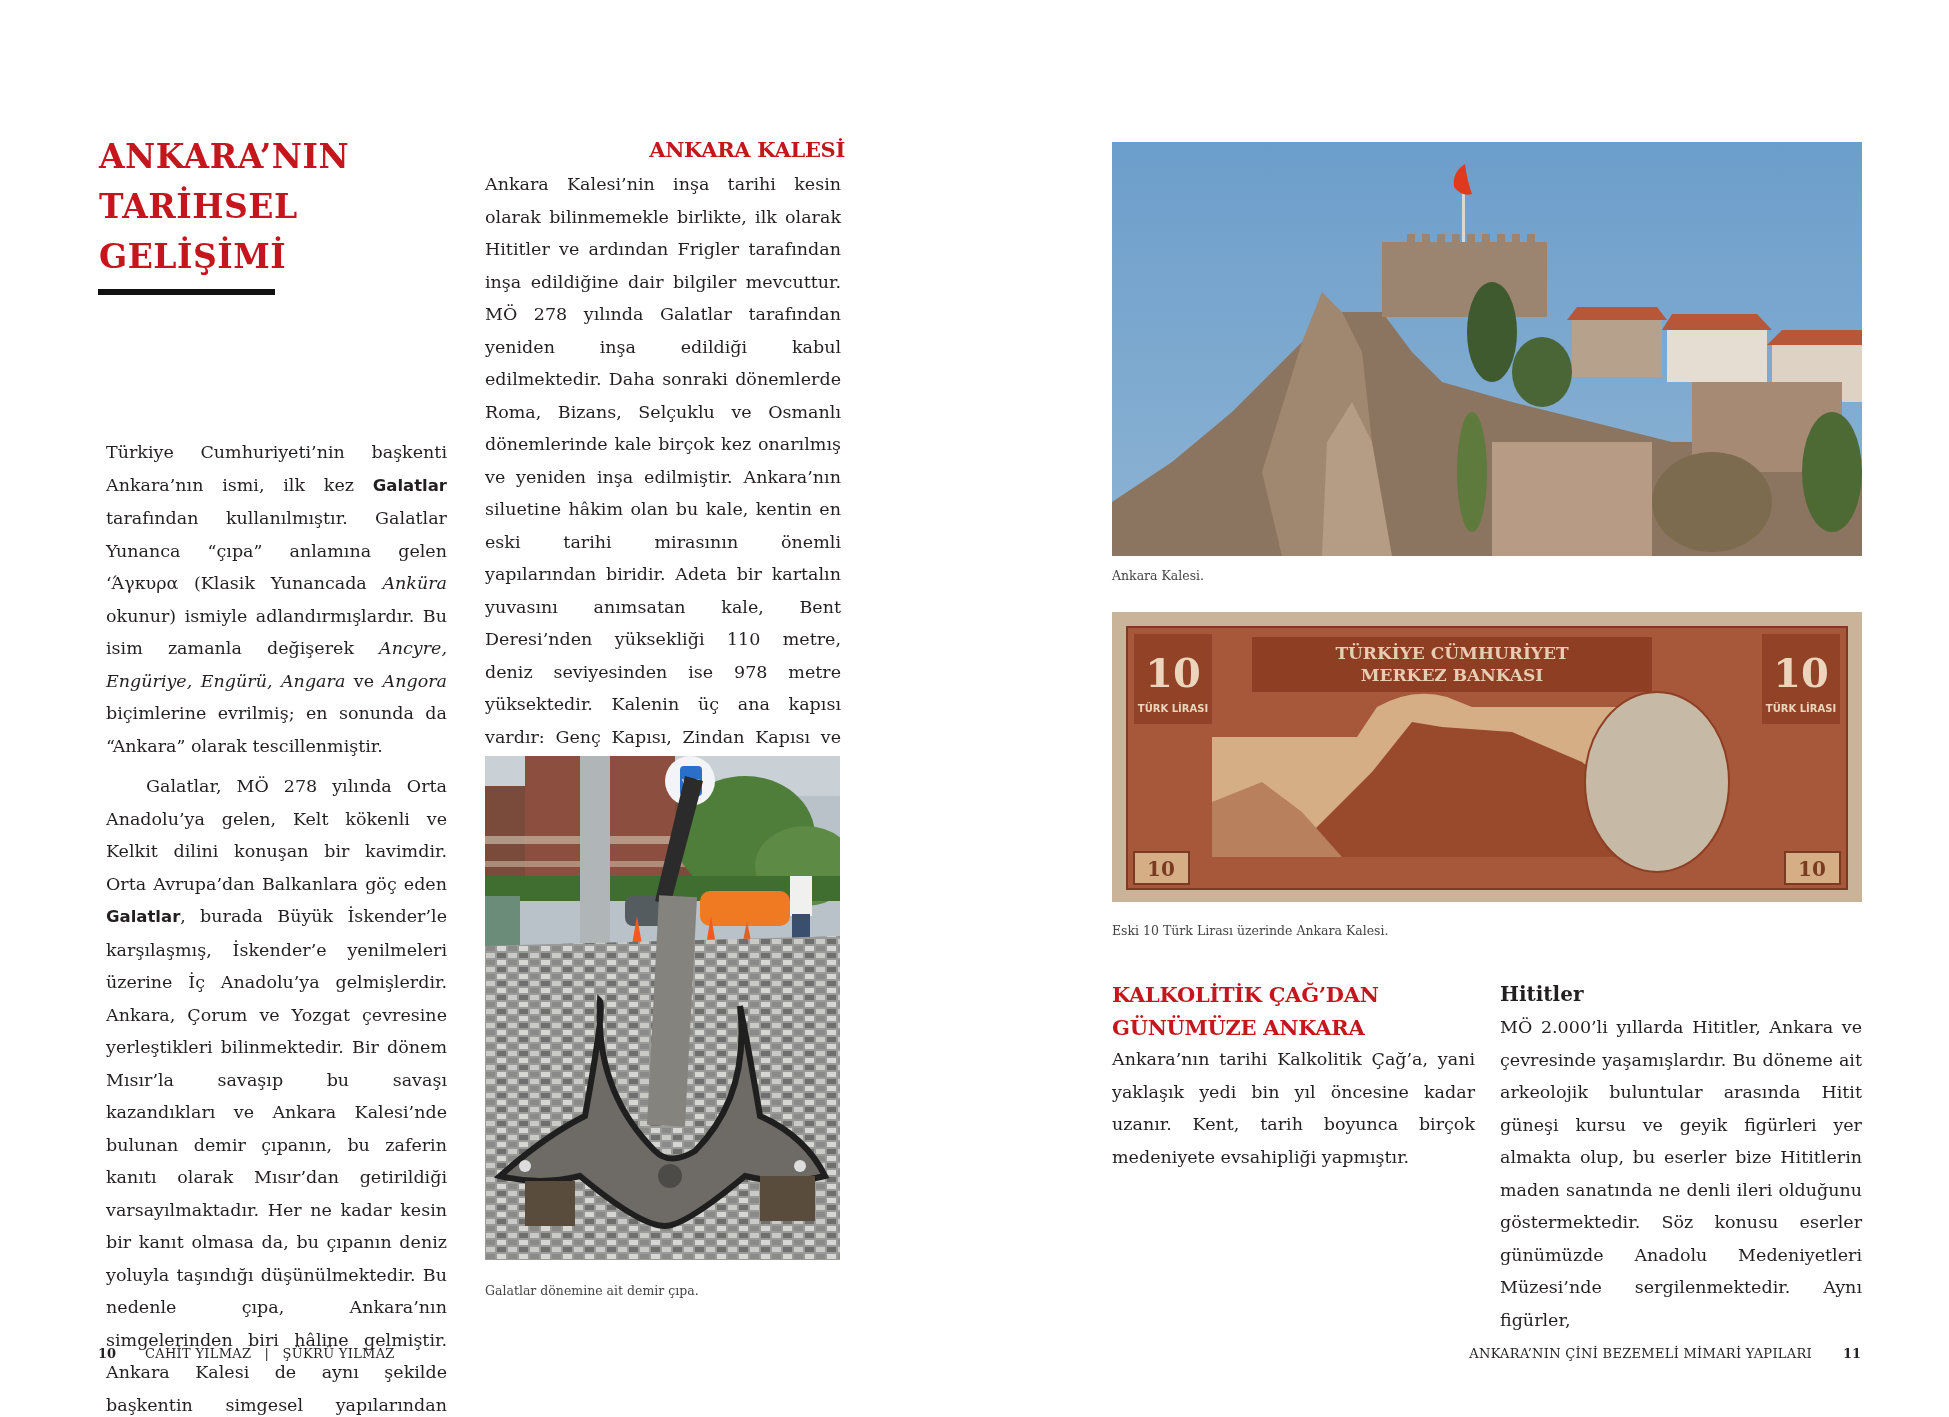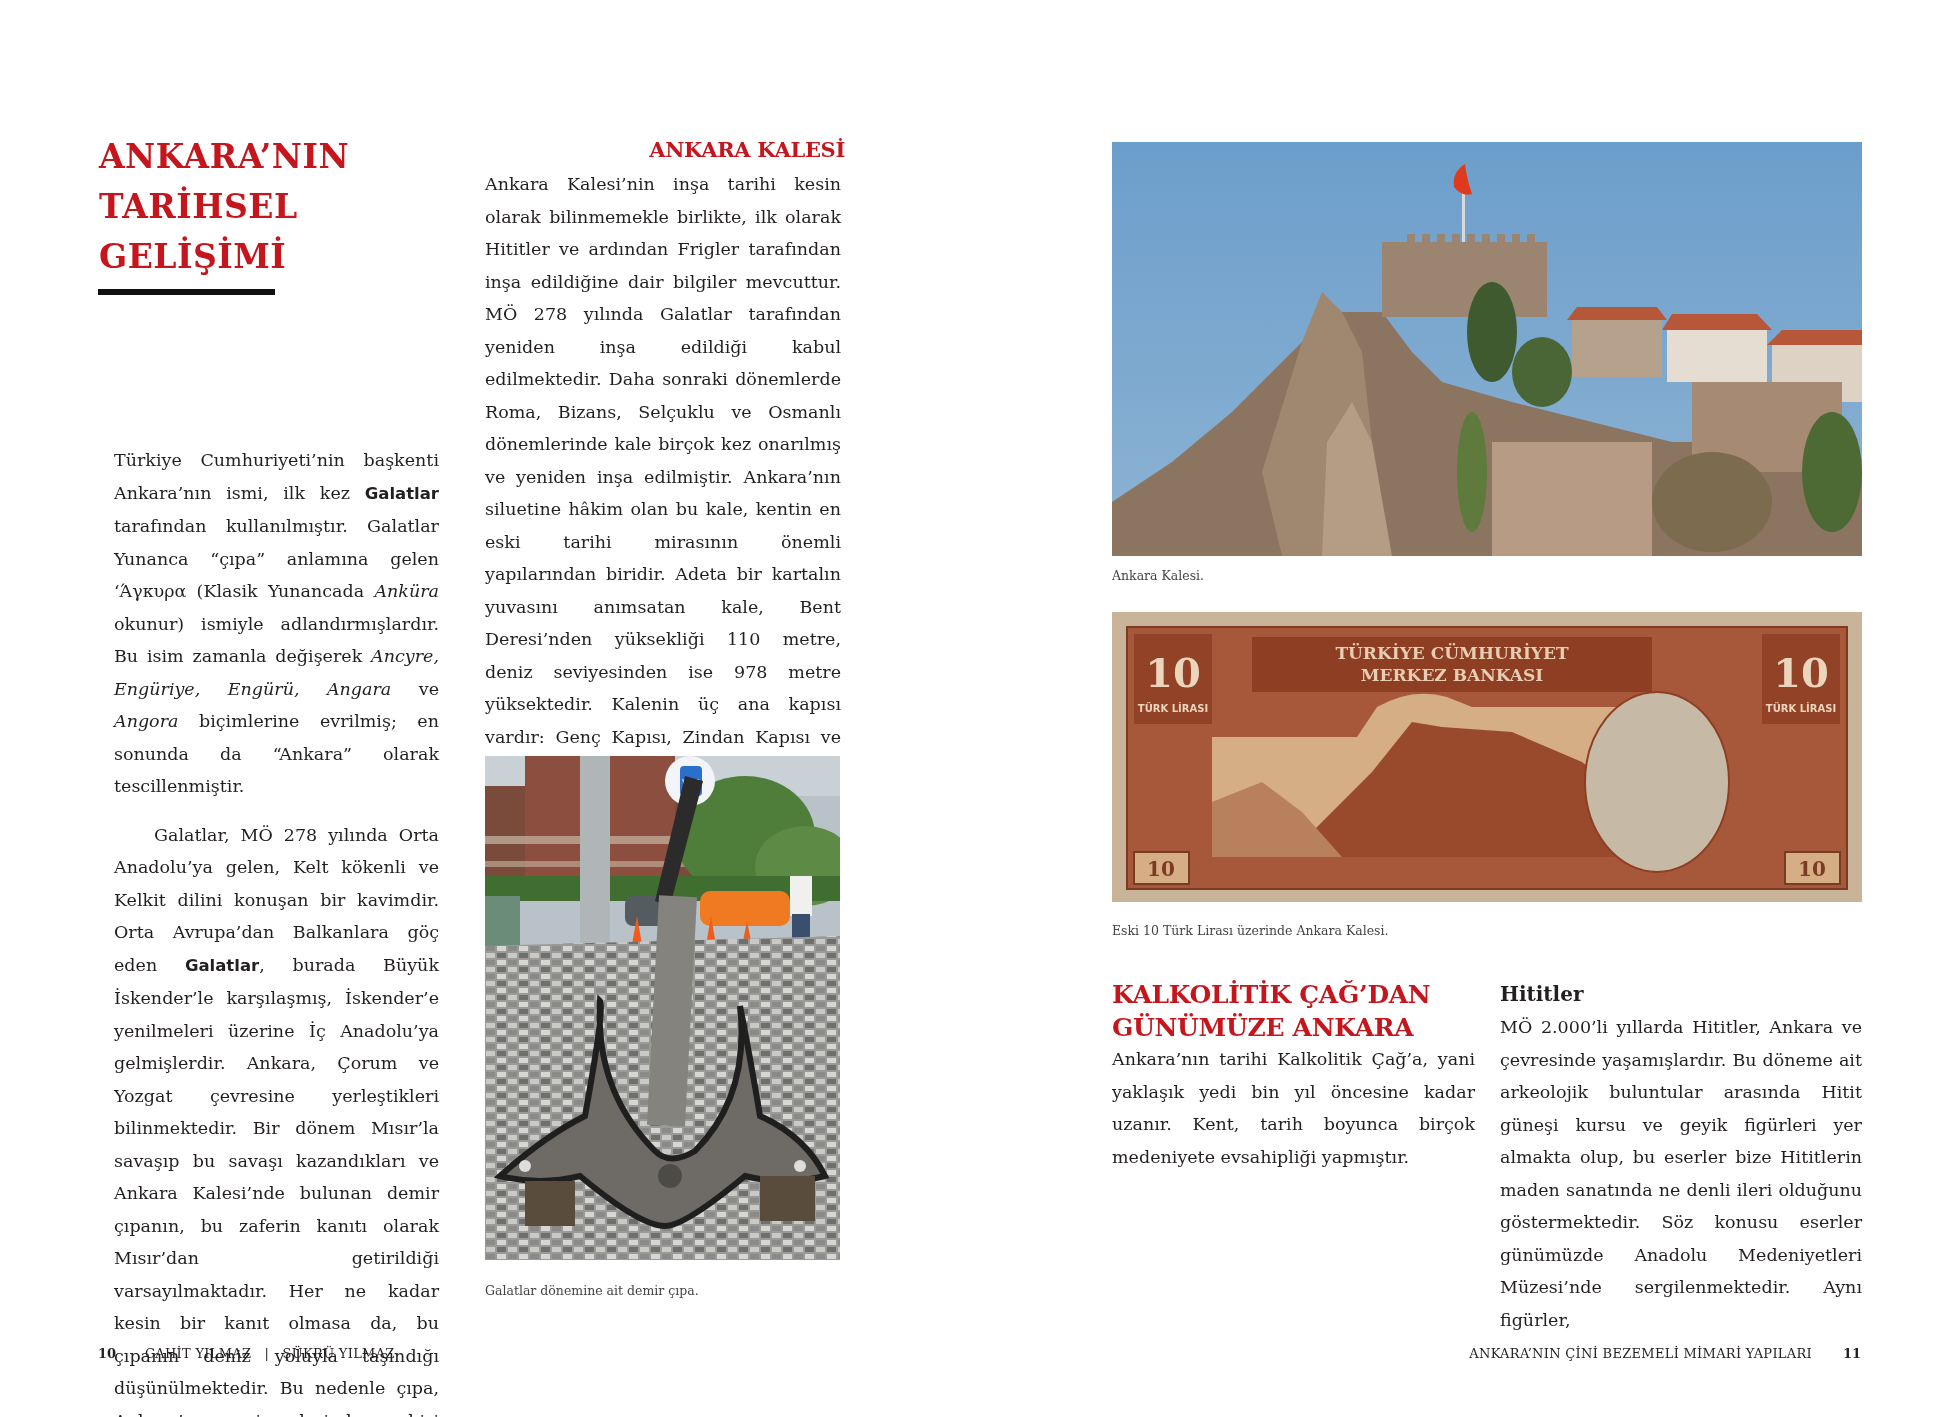--- a/index.html
+++ b/index.html
@@ -11,28 +11,28 @@
   .h-main {
     left:97px; top:130px; width:360px;
     font-family:"DejaVu Serif", serif; font-weight:bold; font-size:33px; line-height:50px;
     letter-spacing:0.5px; color:#c4161c; margin:2px;
   }
   .rule { left:98px; top:289px; width:177px; height:6px; background:#111; }
   .body {
     font-size:17.5px; line-height:32.5px; text-align:justify; margin:0;
     hyphens:manual;
   }
-  .body p { margin:16px; }
+  .body p { margin:8px; }
   .indent { text-indent:40px; }
   .col-left { left:98px; top:428px; width:357px; }
   .col-mid-h { left:485px; top:136px; width:360px; font-weight:bold; font-size:21px; line-height:28px; color:#c4161c; letter-spacing:-0.3px;text-align:right; }
   .col-mid { left:485px; top:168px; width:356px; }
   .photo { overflow:hidden; }
   .caption { font-size:12.5px; color:#444; line-height:16px; }
-  .r-h { font-weight:bold; font-size:25px; line-height:33px; color:#c4161c; letter-spacing:-0.3px; }
+  .r-h { font-weight:bold; font-size:21px; line-height:33px; color:#c4161c; letter-spacing:-0.3px; }
   .r-h2 { font-weight:bold; font-size:20px; line-height:33px; color:#231f20; }
   .footer { font-size:13px; letter-spacing:0.3px; color:#231f20; }
   .pageno { font-weight:bold; font-size:13px; }
   b { font-family:"DejaVu Sans", sans-serif; font-weight:bold; font-size:16.5px; }
   i { font-style:italic; }
 </style>
 </head>
 <body>
 
 <div>

